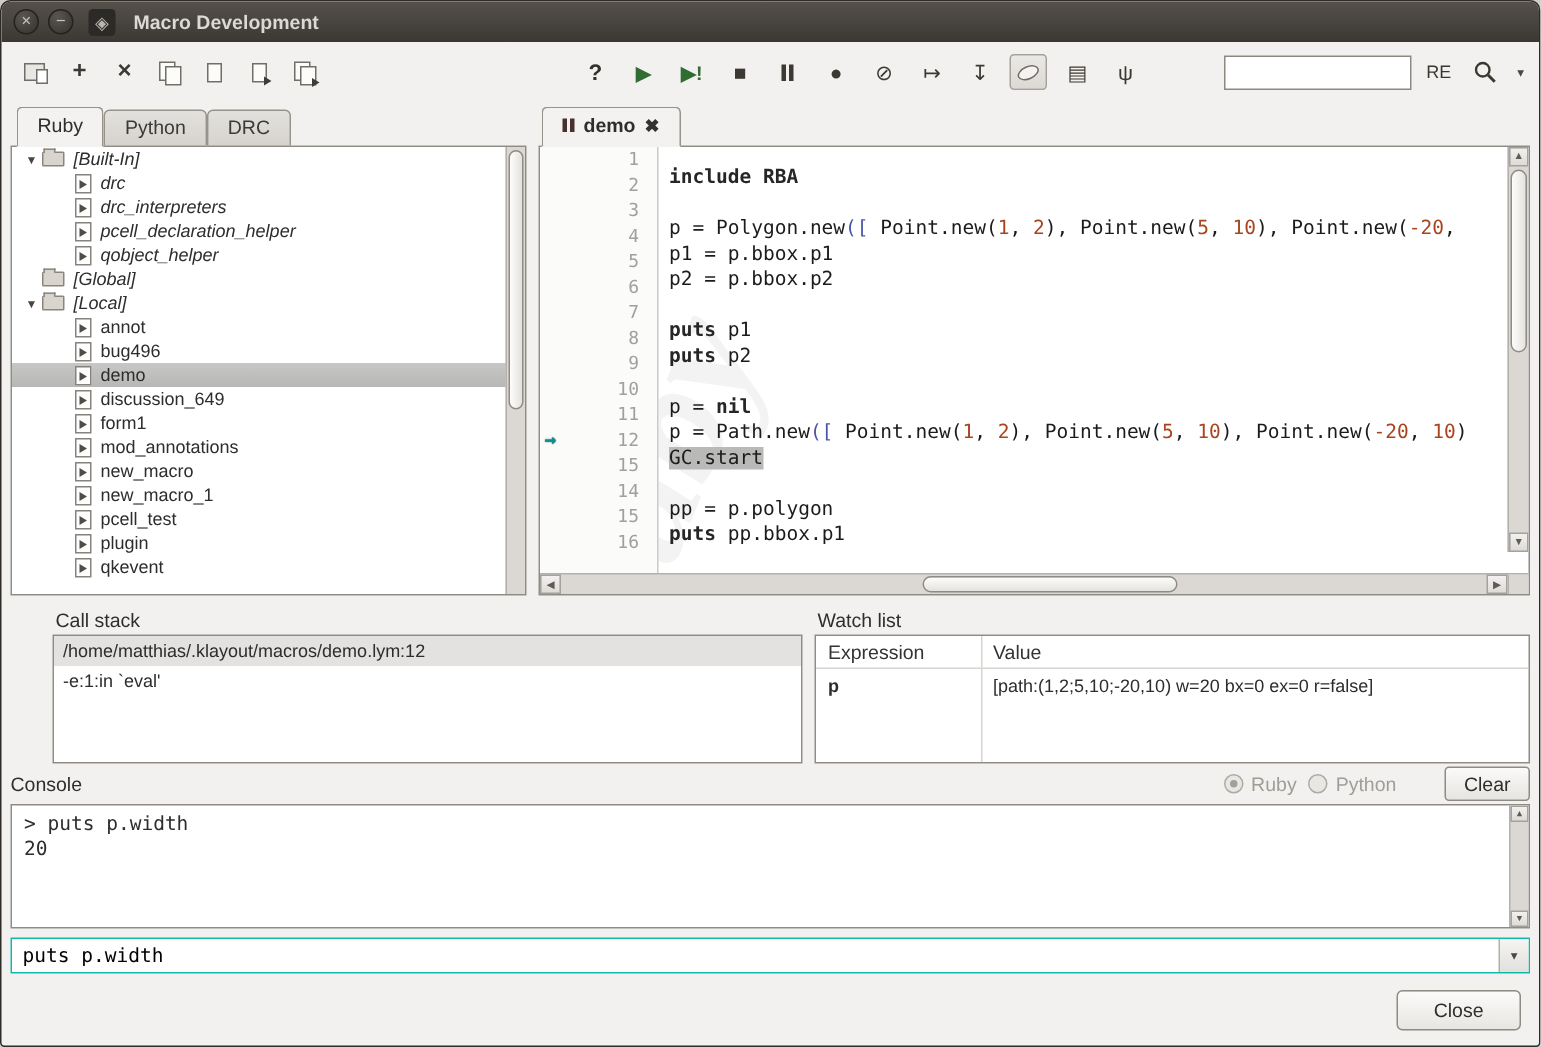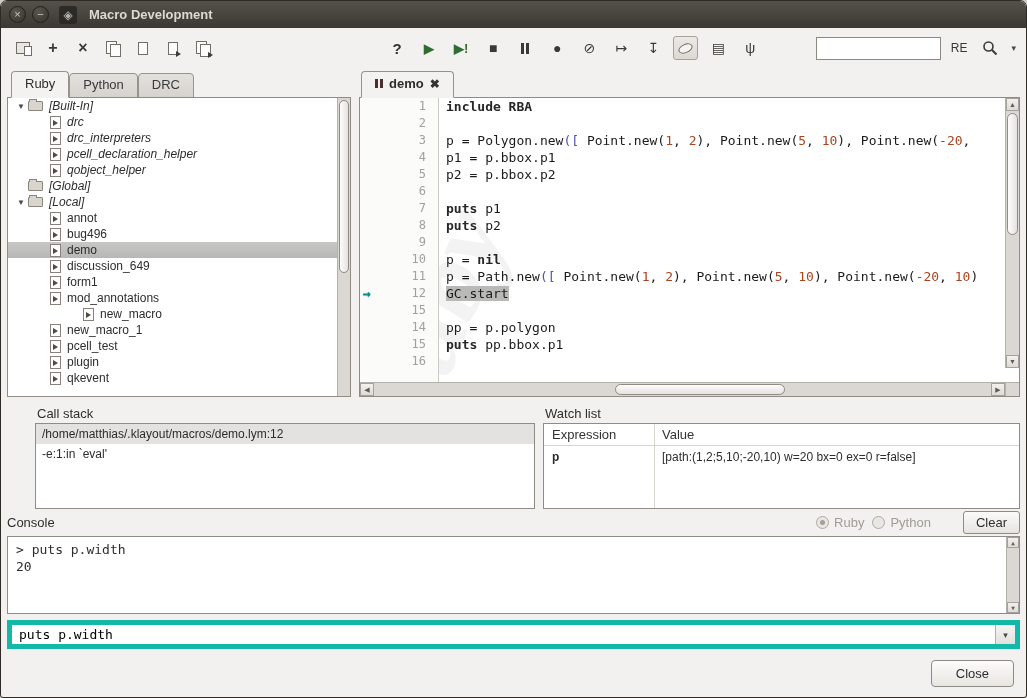--- a/index.html
+++ b/index.html
@@ -79,21 +79,21 @@
   .editor{flex:1 1 auto;min-height:0;display:flex;flex-direction:column;}
   .ed-body{flex:1 1 auto;display:flex;min-height:0;position:relative;overflow:hidden;}
   .gutter{flex:0 0 79px;border-right:1px solid #cccac6;background:#fbfbfa;position:relative;z-index:1;}
   .grow{height:17px;position:relative;text-align:right;padding-right:12px;
     font:12px "DejaVu Sans Mono",monospace;color:#a2a09c;line-height:17px;}
   .curarrow{position:absolute;left:3px;top:0;color:#0b8f8f;font-weight:bold;font-size:13px;
     text-shadow:0 0 1px #0a4c4c;}
   .watermark{position:absolute;left:-28px;top:150px;font-size:110px;font-weight:bold;font-style:italic;
     color:rgba(90,90,90,0.07);transform:rotate(-68deg);pointer-events:none;font-family:"Liberation Serif",serif;}
   .code{flex:1 1 auto;overflow:hidden;position:relative;padding-left:7px;
-    font:13px "DejaVu Sans Mono",monospace;line-height:17px;color:#1b1b1b;}
+    font:13px "DejaVu Sans Mono",monospace;line-height:17px;color:#1b1b1b;margin-top:12px;}
   .crow{height:17px;white-space:pre;}
   .seg-k{font-weight:bold;color:#262626;}
   .seg-n{color:#a8441f;}
   .seg-b{color:#4a54a8;}
   .seg-d{color:#1b1b1b;}
   .hl{background:#b9b9b8;}
   .ed-vscroll{position:absolute;right:0;top:0;bottom:14px;width:14px;background:#dbd8d4;border-left:1px solid #b4b1ac;}
   .sb-btn{position:absolute;left:0;right:0;height:13px;display:flex;align-items:center;justify-content:center;
     font-size:7px;color:#5f5b55;background:linear-gradient(#f2f1ef,#dedbd6);border:1px solid #a5a19b;}
   .sb-btn.up{top:0;} .sb-btn.down{bottom:0;}
@@ -124,21 +124,21 @@
   .con-head{flex:0 0 27px;display:flex;align-items:center;gap:24px;}
   .con-title{font-size:13px;color:#2e2e2e;margin-right:auto;}
   .radio{display:flex;align-items:center;gap:5px;margin-right:8px;cursor:default;}
   .rdot{width:13px;height:13px;border-radius:50%;border:1px solid #aeaaa4;background:#e9e7e3;position:relative;}
   .rdot.on::after{content:"";position:absolute;left:3px;top:3px;width:5px;height:5px;border-radius:50%;background:#a39f99;}
   .rlabel{font-size:13px;color:#a19d97;}
   .btn{padding:3px 12px;border:1px solid #8e8a84;border-radius:3px;font-size:13px;color:#2e2e2e;
     background:linear-gradient(#fbfaf9,#e7e5e1);cursor:default;}
   .con-out{flex:1 1 auto;font:13px "DejaVu Sans Mono",monospace;padding:4px 8px;overflow:hidden;}
   .con-out .oline{white-space:pre;line-height:17px;}
-  .con-input-row{flex:0 0 24px;margin-top:6px;display:flex;border:5px solid #14b8a6;background:#fff;}
+  .con-input-row{flex:0 0 24px;margin-top:6px;display:flex;border:1px solid #14b8a6;background:#fff;}
   .con-input{flex:1 1 auto;border:none;outline:none;font:13px "DejaVu Sans Mono",monospace;padding:2px 7px;background:#fff;}
   .combo-btn{flex:0 0 20px;border-left:1px solid #b3b0ab;background:linear-gradient(#f6f5f3,#e2e0dc);
     display:flex;align-items:center;justify-content:center;font-size:9px;color:#4a4742;cursor:default;}
   
   .footer{flex:0 0 48px;display:flex;align-items:center;justify-content:flex-end;padding:0 12px;}
   .close-btn{padding:5px 24px;border:1px solid #8e8a84;border-radius:4px;font-size:13px;color:#2e2e2e;
     background:linear-gradient(#fcfbfa,#e8e6e2);cursor:default;}
 </style>
 </head>
 <body>
@@ -309,21 +309,21 @@
           <div class="trow" style="padding-left: 28px;">
             <span class="expander"></span>
             <span class="i-macro"></span>
             <span class="tlabel">form1</span>
           </div>
           <div class="trow" style="padding-left: 28px;">
             <span class="expander"></span>
             <span class="i-macro"></span>
             <span class="tlabel">mod_annotations</span>
           </div>
-          <div class="trow" style="padding-left: 28px; margin-left: 33px;">
+          <div class="trow" style="padding-left: 28px;">
             <span class="expander"></span>
             <span class="i-macro"></span>
             <span class="tlabel">new_macro</span>
           </div>
           <div class="trow" style="padding-left: 28px;">
             <span class="expander"></span>
             <span class="i-macro"></span>
             <span class="tlabel">new_macro_1</span>
           </div>
           <div class="trow" style="padding-left: 28px;">

